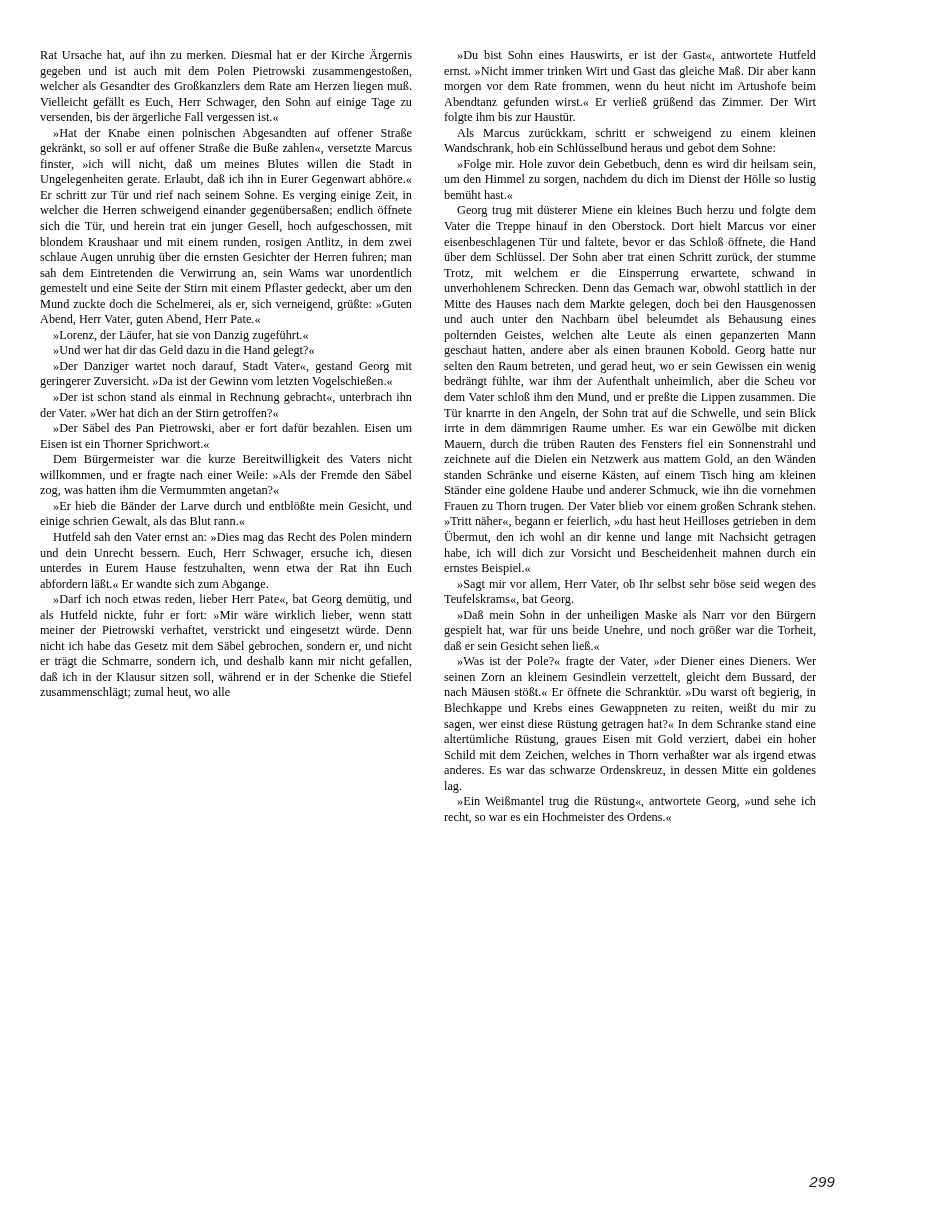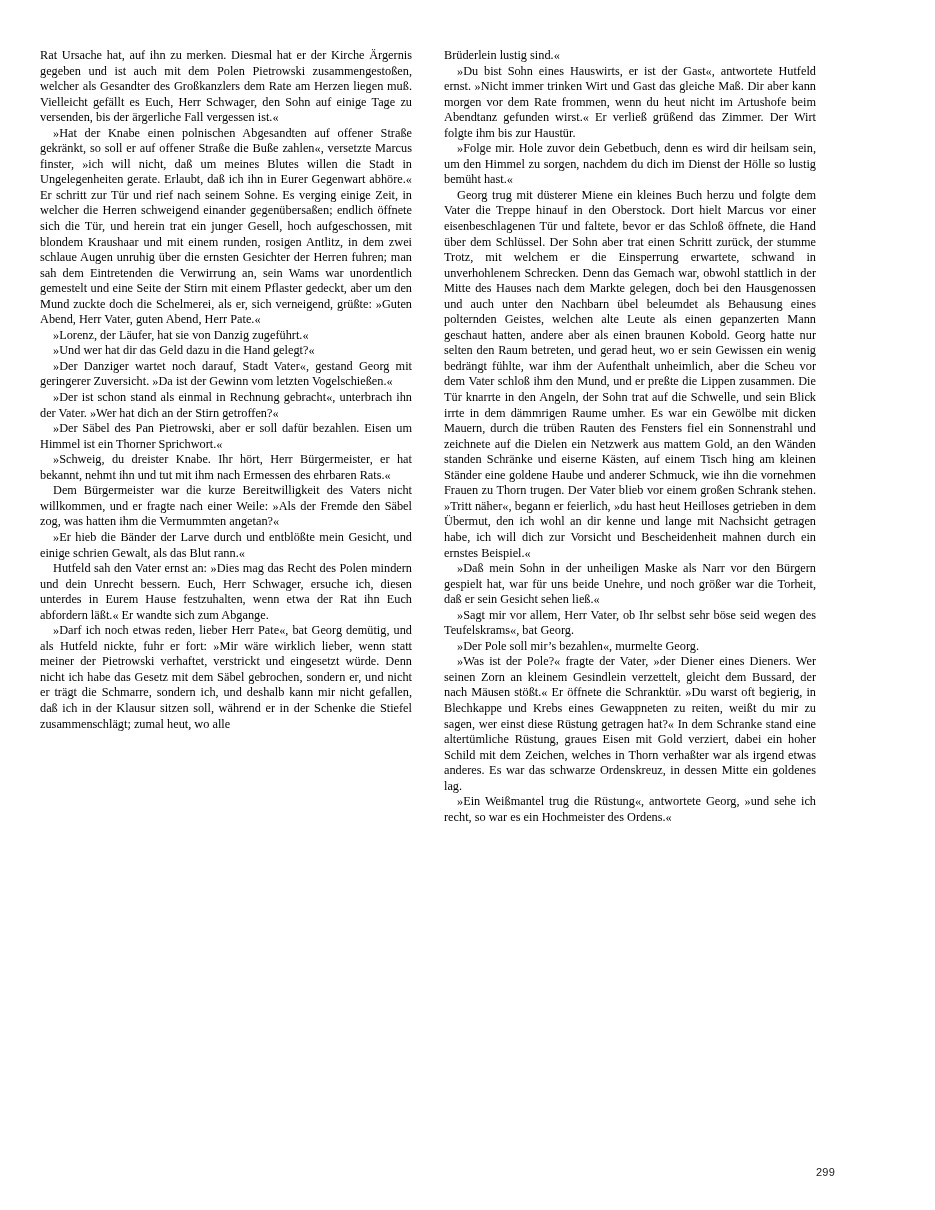--- a/index.html
+++ b/index.html
@@ -34,56 +34,55 @@
   .col p {
     margin: 0;
     text-indent: 0;
   }
   .col p.ind {
     text-indent: 13px;
   }
   .folio {
     position: absolute;
     right: 100px;
-    bottom: 32px;
-    font-size: 11px;
+    bottom: 20px;
+    font-size: 15px;
     font-family: "Liberation Sans", sans-serif;
     color: #1a1a1a;
     letter-spacing: 0.2px;
+    font-style: italic;
   }
 </style>
 </head>
 <body>
 
 <div class="page">
   <div class="columns">
 
     <div class="col">
       <p>Rat Ursache hat, auf ihn zu merken. Diesmal hat er der Kirche Ärgernis gegeben und ist auch mit dem Polen Pietrowski zu­sammengestoßen, welcher als Gesandter des Großkanzlers dem Rate am Herzen liegen muß. Vielleicht gefällt es Euch, Herr Schwager, den Sohn auf einige Tage zu versenden, bis der ärgerliche Fall vergessen ist.«</p>
       <p class="ind">»Hat der Knabe einen polnischen Abgesandten auf offener Straße gekränkt, so soll er auf offener Straße die Buße zahlen«, versetzte Marcus finster, »ich will nicht, daß um meines Blutes willen die Stadt in Ungelegenheiten gerate. Erlaubt, daß ich ihn in Eurer Gegenwart abhöre.« Er schritt zur Tür und rief nach seinem Sohne. Es verging einige Zeit, in welcher die Herren schweigend einander gegenübersaßen; endlich öffnete sich die Tür, und herein trat ein junger Gesell, hoch aufge­schossen, mit blondem Kraushaar und mit einem runden, rosigen Antlitz, in dem zwei schlaue Augen unruhig über die ernsten Gesichter der Herren fuhren; man sah dem Eintreten­den die Verwirrung an, sein Wams war unordentlich gemestelt und eine Seite der Stirn mit einem Pflaster gedeckt, aber um den Mund zuckte doch die Schelmerei, als er, sich verneigend, grüßte: »Guten Abend, Herr Vater, guten Abend, Herr Pate.«</p>
       <p class="ind">»Lorenz, der Läufer, hat sie von Danzig zugeführt.«</p>
       <p class="ind">»Und wer hat dir das Geld dazu in die Hand gelegt?«</p>
       <p class="ind">»Der Danziger wartet noch darauf, Stadt Vater«, gestand Georg mit geringerer Zuversicht. »Da ist der Gewinn vom letzten Vogelschießen.«</p>
       <p class="ind">»Der ist schon stand als einmal in Rechnung gebracht«, unterbrach ihn der Vater. »Wer hat dich an der Stirn getrof­fen?«</p>
-      <p class="ind">»Der Säbel des Pan Pietrowski, aber er soll dafür bezahlen. Eisen um Himmel ist ein Thorner Sprichwort.«</p>
-      <p class="ind">»Schweig, du dreister Knabe. Ihr hört, Herr Bürgermeister, er hat bekannt, nehmt ihn und tut mit ihm nach Ermessen des ehrbaren Rats.«</p>
+      <p class="ind">»Der Säbel des Pan Pietrowski, aber er fort dafür bezahlen. Eisen um Eisen ist ein Thorner Sprichwort.«</p>
       <p class="ind">Dem Bürgermeister war die kurze Bereitwilligkeit des Vaters nicht willkommen, und er fragte nach einer Weile: »Als der Fremde den Säbel zog, was hatten ihm die Vermummten an­getan?«</p>
       <p class="ind">»Er hieb die Bänder der Larve durch und entblößte mein Gesicht, und einige schrien Gewalt, als das Blut rann.«</p>
       <p class="ind">Hutfeld sah den Vater ernst an: »Dies mag das Recht des Polen mindern und dein Unrecht bessern. Euch, Herr Schwager, ersuche ich, diesen unterdes in Eurem Hause fest­zuhalten, wenn etwa der Rat ihn Euch abfordern läßt.« Er wandte sich zum Abgange.</p>
       <p class="ind">»Darf ich noch etwas reden, lieber Herr Pate«, bat Georg demütig, und als Hutfeld nickte, fuhr er fort: »Mir wäre wirklich lieber, wenn statt meiner der Pietrowski verhaftet, verstrickt und eingesetzt würde. Denn nicht ich habe das Ge­setz mit dem Säbel gebrochen, sondern er, und nicht er trägt die Schmarre, sondern ich, und deshalb kann mir nicht gefal­len, daß ich in der Klausur sitzen soll, während er in der Schenke die Stiefel zusammenschlägt; zumal heut, wo alle</p>
     </div>
 
     <div class="col">
-      <p>Brüderlein lustig sind.«</p>
       <p class="ind">»Du bist Sohn eines Hauswirts, er ist der Gast«, antwortete Hutfeld ernst. »Nicht immer trinken Wirt und Gast das gleiche Maß. Dir aber kann morgen vor dem Rate frommen, wenn du heut nicht im Artushofe beim Abendtanz gefunden wirst.« Er verließ grüßend das Zimmer. Der Wirt folgte ihm bis zur Haustür.</p>
+      <p class="ind">Als Marcus zurückkam, schritt er schweigend zu einem kleinen Wandschrank, hob ein Schlüsselbund heraus und gebot dem Sohne:</p>
       <p class="ind">»Folge mir. Hole zuvor dein Gebetbuch, denn es wird dir heilsam sein, um den Himmel zu sorgen, nachdem du dich im Dienst der Hölle so lustig bemüht hast.«</p>
       <p class="ind">Georg trug mit düsterer Miene ein kleines Buch herzu und folgte dem Vater die Treppe hinauf in den Oberstock. Dort hielt Marcus vor einer eisenbeschlagenen Tür und faltete, bevor er das Schloß öffnete, die Hand über dem Schlüssel. Der Sohn aber trat einen Schritt zurück, der stumme Trotz, mit welchem er die Einsperrung erwartete, schwand in unverhohlenem Schrecken. Denn das Gemach war, obwohl stattlich in der Mitte des Hauses nach dem Markte gelegen, doch bei den Hausgenossen und auch unter den Nachbarn übel beleumdet als Behausung eines polternden Geistes, welchen alte Leute als einen gepanzerten Mann geschaut hatten, andere aber als einen braunen Kobold. Georg hatte nur selten den Raum be­treten, und gerad heut, wo er sein Gewissen ein wenig be­drängt fühlte, war ihm der Aufenthalt unheimlich, aber die Scheu vor dem Vater schloß ihm den Mund, und er preßte die Lippen zusammen. Die Tür knarrte in den Angeln, der Sohn trat auf die Schwelle, und sein Blick irrte in dem dämmrigen Raume umher. Es war ein Gewölbe mit dicken Mauern, durch die trüben Rauten des Fensters fiel ein Sonnen­strahl und zeichnete auf die Dielen ein Netzwerk aus mattem Gold, an den Wänden standen Schränke und eiserne Kästen, auf einem Tisch hing am kleinen Ständer eine goldene Haube und anderer Schmuck, wie ihn die vornehmen Frauen zu Thorn trugen. Der Vater blieb vor einem großen Schrank stehen. »Tritt näher«, begann er feierlich, »du hast heut Heil­loses getrieben in dem Übermut, den ich wohl an dir kenne und lange mit Nachsicht getragen habe, ich will dich zur Vorsicht und Bescheidenheit mahnen durch ein ernstes Bei­spiel.«</p>
+      <p class="ind">»Sagt mir vor allem, Herr Vater, ob Ihr selbst sehr böse seid wegen des Teufelskrams«, bat Georg.</p>
       <p class="ind">»Daß mein Sohn in der unheiligen Maske als Narr vor den Bürgern gespielt hat, war für uns beide Unehre, und noch größer war die Torheit, daß er sein Gesicht sehen ließ.«</p>
-      <p class="ind">»Sagt mir vor allem, Herr Vater, ob Ihr selbst sehr böse seid wegen des Teufelskrams«, bat Georg.</p>
-      <p class="ind">»Der Pole soll mir’s bezahlen«, murmelte Georg.</p>
       <p class="ind">»Was ist der Pole?« fragte der Vater, »der Diener eines Dieners. Wer seinen Zorn an kleinem Gesindlein verzettelt, gleicht dem Bussard, der nach Mäusen stößt.« Er öffnete die Schranktür. »Du warst oft begierig, in Blechkappe und Krebs eines Gewappneten zu reiten, weißt du mir zu sagen, wer einst diese Rüstung getragen hat?« In dem Schranke stand eine al­tertümliche Rüstung, graues Eisen mit Gold verziert, dabei ein hoher Schild mit dem Zeichen, welches in Thorn verhaßter war als irgend etwas anderes. Es war das schwarze Ordens­kreuz, in dessen Mitte ein goldenes lag.</p>
       <p class="ind">»Ein Weißmantel trug die Rüstung«, antwortete Georg, »und sehe ich recht, so war es ein Hochmeister des Ordens.«</p>
     </div>
 
   </div>
 
   <div class="folio">299</div>
 </div>
 
 </body></html>

